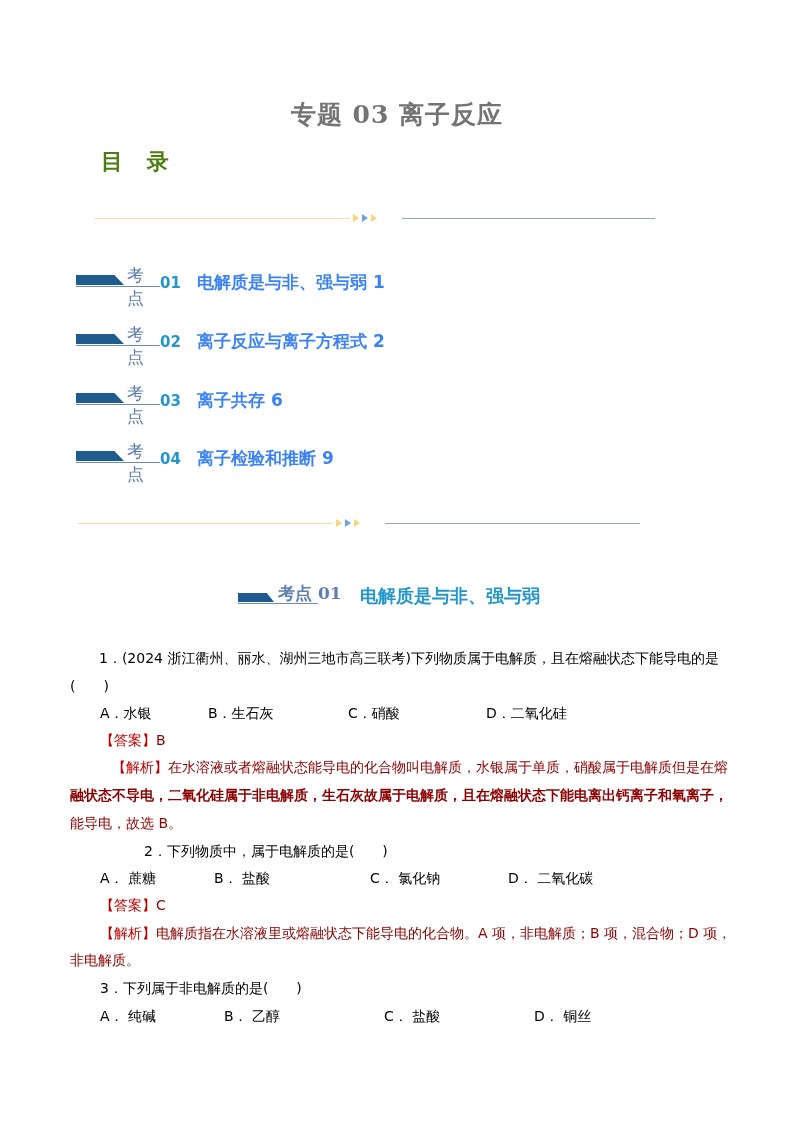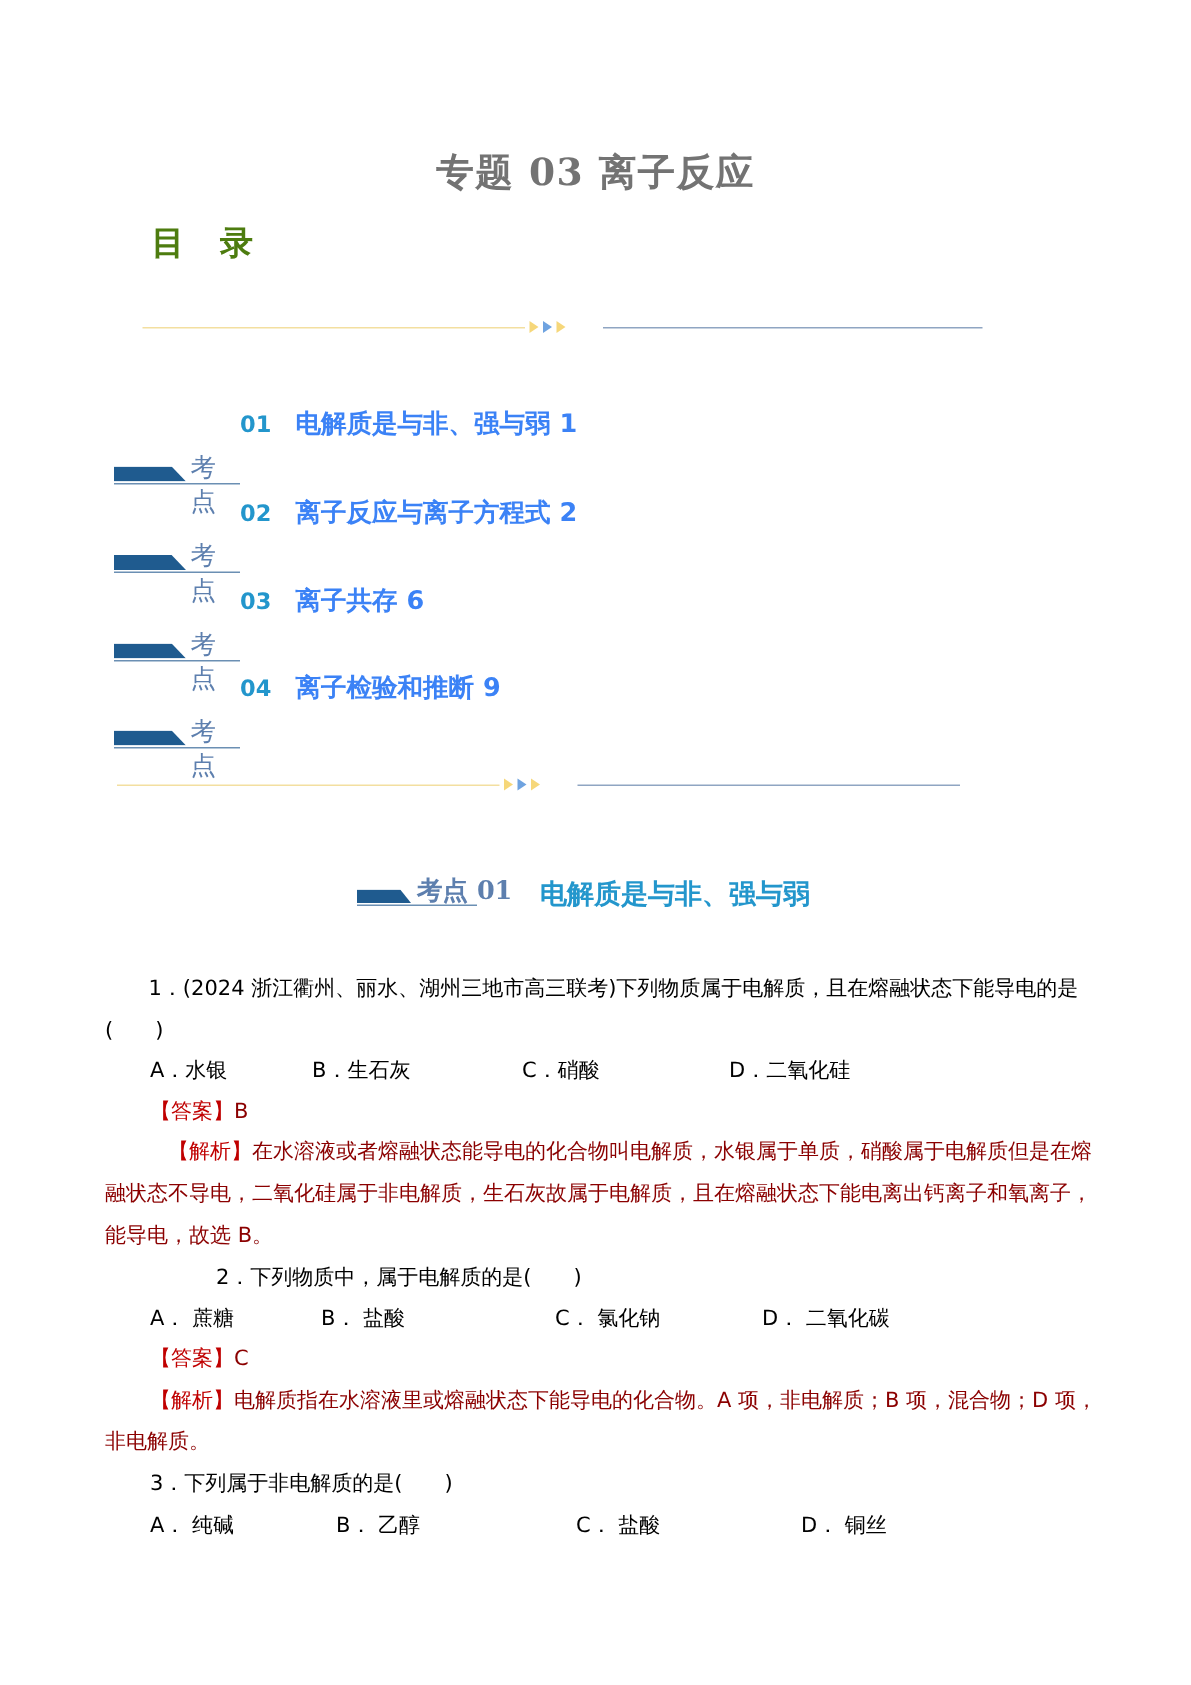--- a/index.html
+++ b/index.html
@@ -13,21 +13,21 @@
   .toc-head { left: 101px; top: 147px; font-size: 22px; font-weight: bold; color: #4d7c0f;
               letter-spacing: 8px; }
 
   .divider { height: 12px; }
   .divider .l { position: absolute; top: 6px; height: 1px; background: #f3dfa0; }
   .divider .r { position: absolute; top: 6px; height: 1px; background: #8fa5c2; }
   .divider .tri { position: absolute; top: 2px; width: 0; height: 0;
                   border-top: 4px solid transparent; border-bottom: 4px solid transparent; }
 
   .toc-item { left: 76px; height: 30px; }
-  .badge { position: absolute; left: 0; top: 0; width: 84px; height: 24px; margin-top: 36px; }
+  .badge { position: absolute; left: 0; top: 0; width: 84px; height: 24px; }
   .badge .shape { position: absolute; left: 0; top: 9px; width: 48px; height: 10px; background: #1f5b8f;
                   clip-path: polygon(0 0, 80% 0, 100% 100%, 0 100%); }
   .badge .line { position: absolute; left: 0; top: 20px; width: 84px; height: 1px; background: #6b8fb3; }
   .badge .kd { position: absolute; left: 51px; top: -2px; font-family: "DejaVu Serif", "Liberation Serif", serif;
                font-size: 17px; color: #5d7fae; }
   .toc-num { position: absolute; left: 84px; top: 8px; font-size: 15px; font-weight: bold; color: #2396cc; }
   .toc-text { position: absolute; left: 121px; top: 5px; font-size: 17px; font-weight: bold; color: #3b82f6; white-space: nowrap; }
 
   .sec-head { left: 238px; top: 584px; height: 26px; }
   .sec-head .shape { position: absolute; left: 0; top: 9px; width: 36px; height: 9px; background: #1f5b8f;
@@ -118,21 +118,21 @@
   <span class="opt" style="left:108px;">B．生石灰</span>
   <span class="opt" style="left:248px;">C．硝酸</span>
   <span class="opt" style="left:386px;">D．二氧化硅</span>
 </div>
 <div class="abs line-txt" style="left:100px; top:732px;">
   <span class="ans-tag">【答案】</span><span class="red">B</span>
 </div>
 <div class="abs line-txt" style="left:112px; top:759px;">
   <span class="ans-tag">【解析】</span><span class="red">在水溶液或者熔融状态能导电的化合物叫电解质，水银属于单质，硝酸属于电解质但是在熔</span>
 </div>
-<div class="abs line-txt red" style="left:70px; top:787px;">融状态不导电，二氧化硅属于非电解质，生石灰故属于电解质，且在熔融状态下能电离出钙离子和氧离子，</div>
+<div class="abs line-txt red" style="left:70px; top:787px;font-weight:bold;">融状态不导电，二氧化硅属于非电解质，生石灰故属于电解质，且在熔融状态下能电离出钙离子和氧离子，</div>
 <div class="abs line-txt red" style="left:70px; top:815px;">能导电，故选 B。</div>
 
 <div class="abs line-txt" style="left:100px; top:843px;margin-left:44px;">2．下列物质中，属于电解质的是(　　)</div>
 <div class="abs line-txt" style="left:100px; top:870px; width:600px; height:20px;">
   <span class="opt" style="left:0;">A．  蔗糖</span>
   <span class="opt" style="left:114px;">B．  盐酸</span>
   <span class="opt" style="left:270px;">C．  氯化钠</span>
   <span class="opt" style="left:408px;">D．  二氧化碳</span>
 </div>
 <div class="abs line-txt" style="left:100px; top:897px;">

